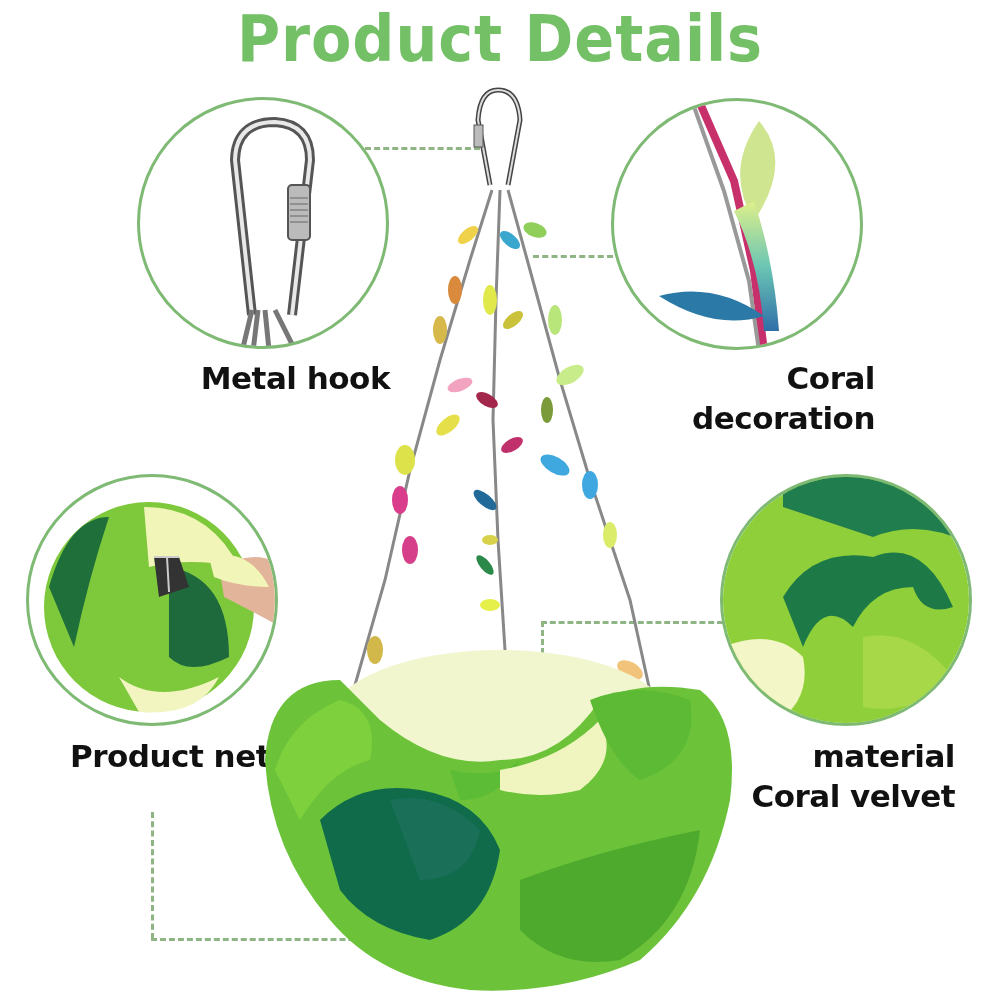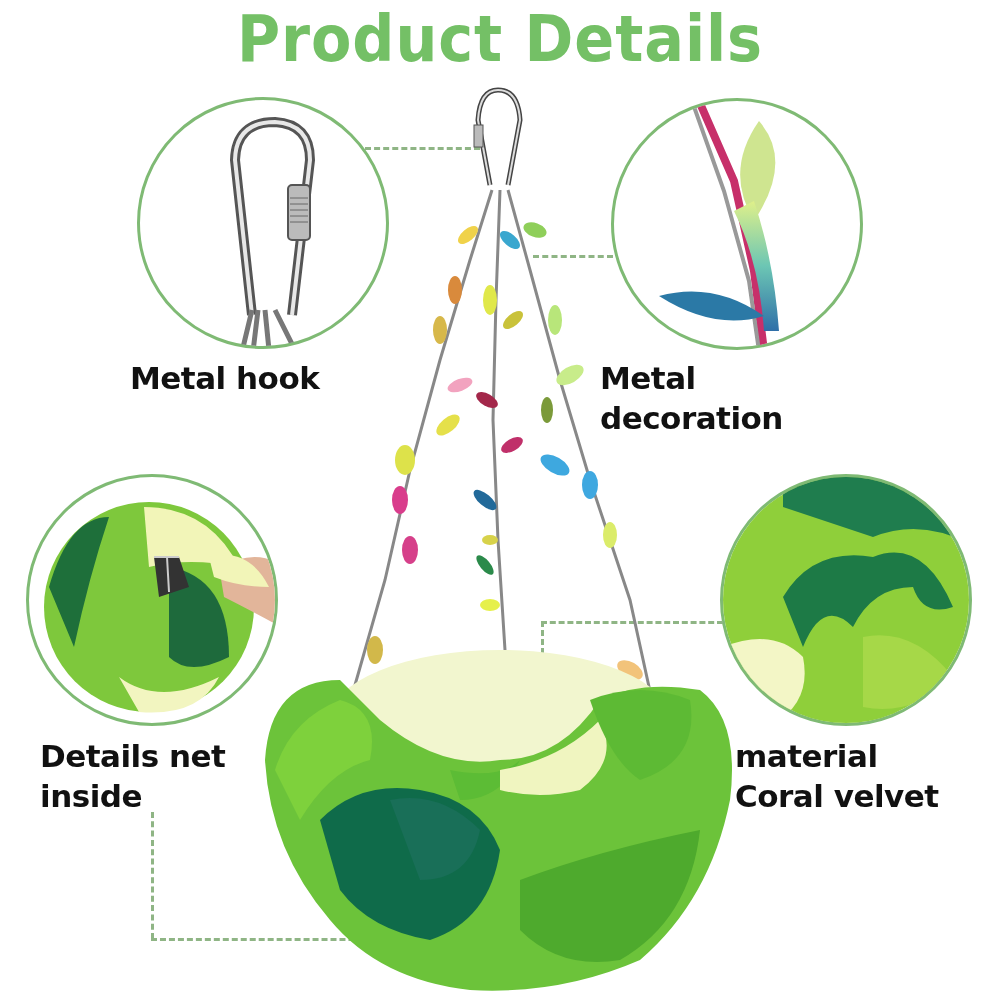--- a/index.html
+++ b/index.html
@@ -4,21 +4,21 @@
 <style>
   html, body { margin: 0; padding: 0; background: #ffffff; }
   body { width: 1000px; height: 1000px; position: relative; overflow: hidden;
          font-family: "Liberation Sans", "DejaVu Sans", sans-serif; }
   .title { position: absolute; top: 0; left: 0; width: 1000px; text-align: center;
            font-family: "DejaVu Sans", sans-serif; font-weight: bold; font-size: 64px;
            letter-spacing: 1px; color: #74c066; line-height: 78px;
            transform: scaleX(0.92); transform-origin: center; }
   .circle { position: absolute; border: 3px solid #7fba74; border-radius: 50%;
             overflow: hidden; background: #fff; box-sizing: border-box; }
-  .label { position: absolute; text-align: left; color: #111; font-weight: bold;
+  .label { position: absolute; text-align: right; color: #111; font-weight: bold;
            font-family: "DejaVu Sans", sans-serif; font-size: 31px; line-height: 40px;
            letter-spacing: -0.5px; }
   .dash-h { position: absolute; height: 0; border-top: 3px dashed #8fb585; }
   .dash-v { position: absolute; width: 0; border-left: 3px dashed #8fb585; }
   svg { display: block; }
 </style>
 </head>
 <body>
 
 <div>
@@ -49,38 +49,37 @@
             <stop offset="1" stop-color="#2f6fa8"></stop>
         </linearGradient>
       </defs>
       <path d="M85 0 L120 80 L140 170 L150 250" stroke="#c7306a" stroke-width="8" fill="none"></path>
       <path d="M78 0 L110 90 L135 180 L145 250" stroke="#999" stroke-width="4" fill="none"></path>
       <path d="M140 120 Q110 70 145 20 Q180 60 140 120 Z" fill="#cfe590"></path>
       <path d="M120 110 Q145 160 150 230 L165 230 Q160 160 140 100 Z" fill="url(#lg1)"></path>
       <path d="M150 215 Q100 180 45 195 Q100 230 150 215 Z" fill="#2b79a6"></path>
     </svg>
   </div>
-  <div class="label" style="left:600px; top:358px; width:275px;">Metal decoration</div>
+  <div class="label" style="left:600px; top:358px; width:275px;">Coral decoration</div>
 
   <div class="circle" style="left:26px; top:474px; width:252px; height:252px;">
     <svg width="252" height="252" viewBox="0 0 252 252">
       <circle cx="120" cy="130" r="105" fill="#7ec83c"></circle>
       <path d="M20 110 Q40 40 80 40 Q60 100 45 170 Z" fill="#1e6f3a"></path>
       <path d="M115 30 Q180 30 210 90 Q160 80 120 90 Z" fill="#f2f5b8"></path>
       <path d="M140 90 Q200 100 200 180 Q160 200 140 180 Z" fill="#1e6a3c"></path>
       <path d="M90 200 Q130 230 190 200 Q170 240 110 235 Z" fill="#f2f5c0"></path>
       <path d="M125 80 L150 80 L160 110 L130 120 Z" fill="#333"></path>
       <path d="M125 80 L150 80 M138 80 L140 115" stroke="#ccc" stroke-width="2"></path>
       <path d="M190 90 Q230 70 252 90 L252 150 Q215 130 195 120 Z" fill="#e2b59a"></path>
       <path d="M180 80 Q220 70 240 110 Q210 110 185 100 Z" fill="#f2f5b8"></path>
     </svg>
   </div>
   <div class="label" style="left:40px; top:736px; width:230px;">
-    <div>Details net</div>
-    <div>inside</div>
+    <div>Product net</div>
   </div>
 
   <div class="circle" style="left:720px; top:474px; width:252px; height:252px;">
     <svg width="252" height="252" viewBox="0 0 252 252">
       <rect width="252" height="252" fill="#8fcf3a"></rect>
       <path d="M60 0 L252 0 L252 70 Q200 40 150 60 L60 30 Z" fill="#1f7d4e"></path>
       <path d="M60 120 Q90 70 150 80 Q200 60 230 130 Q200 140 190 110 Q150 110 130 150 Q100 120 80 170 Z" fill="#1d7a46"></path>
       <path d="M0 170 Q50 150 80 180 Q90 230 40 252 L0 252 Z" fill="#f3f6c6"></path>
       <path d="M140 160 Q190 150 230 200 Q190 240 140 230 Z" fill="#a6d848"></path>
     </svg>

